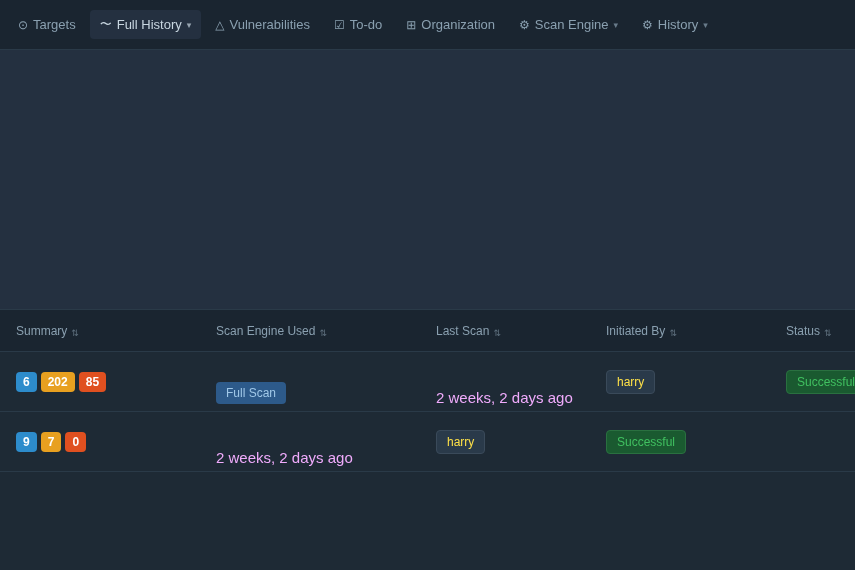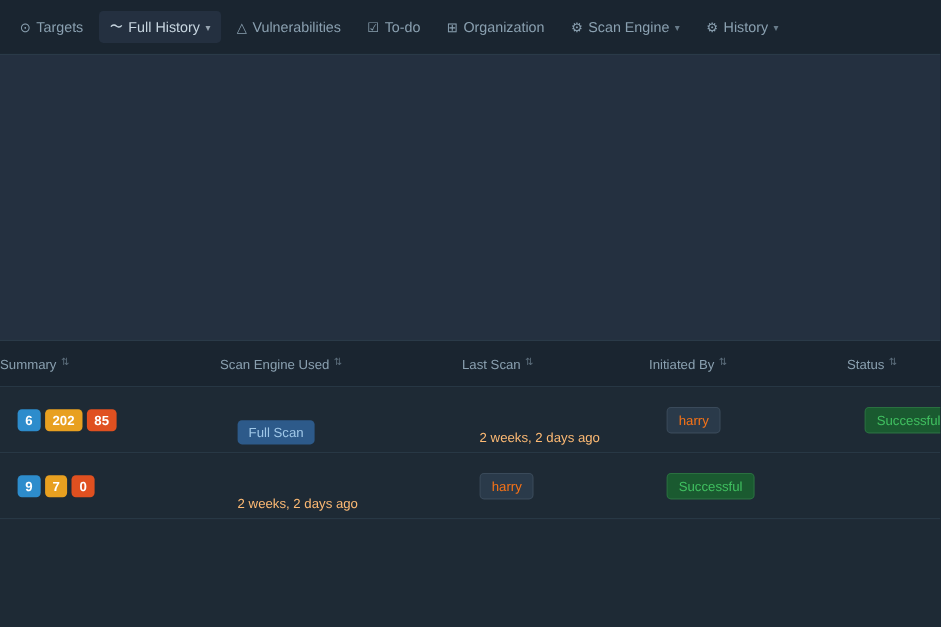--- a/index.html
+++ b/index.html
@@ -76,26 +76,26 @@
     .table-header {
       display: grid;
       grid-template-columns: 200px 220px 170px 180px 140px 1fr;
       background-color: #1a2530;
       border-bottom: 1px solid #2a3a48;
       height: 42px;
       align-items: center;
     }
 
     .th {
-      padding: 0 0;
+      padding: 0 16px;
       color: #8aa0b0;
       font-size: 12px;
       font-weight: 500;
       display: flex;
-      align-items: flex-start;
+      align-items: flex-end;
       gap: 4px;
     }
 
     .sort-icon {
       font-size: 9px;
       opacity: 0.6;
     }
 
     
     .table-row {
@@ -137,29 +137,29 @@
       color: #a0c8e8;
       border-radius: 4px;
       padding: 4px 10px;
       font-size: 12px;
       font-weight: 500;
       margin-top: 23px;
     }
 
     
     .time-text {
-      color: #fdba74;
-      font-size: 12px;
+      color: #f0abfc;
+      font-size: 15px;
       margin-top: 32px;
     }
 
     
     .initiator-tag {
       background-color: #2a3a4a;
-      color: #f97316;
+      color: #fde047;
       border-radius: 4px;
       padding: 4px 10px;
       font-size: 12px;
       border: 1px solid #3a4a5a;
     }
 
     
     .status-success {
       background-color: #1a5a30;
       color: #40c060;

